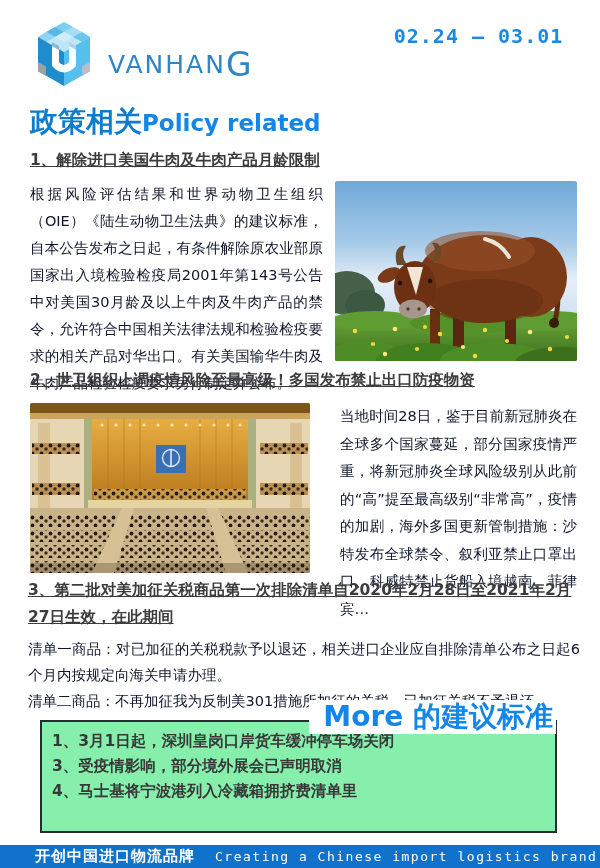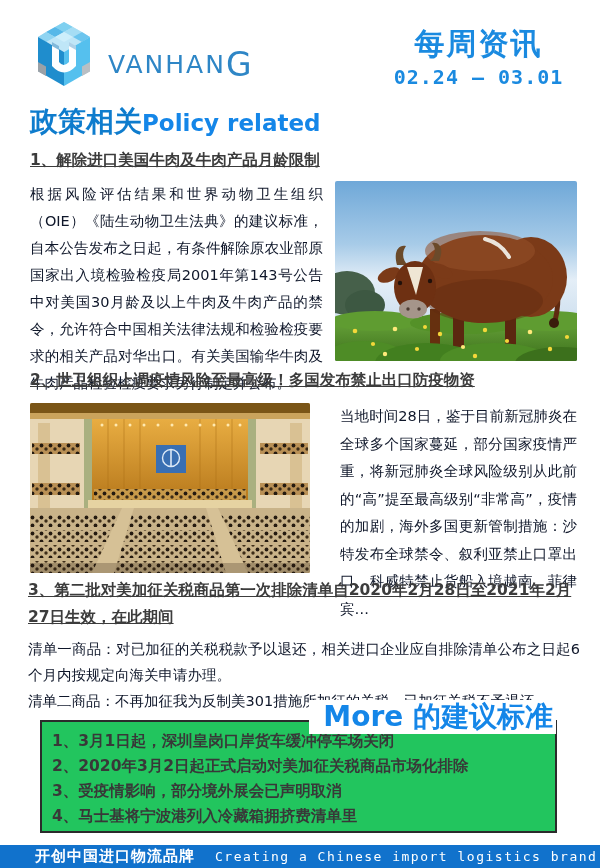--- a/index.html
+++ b/index.html
@@ -42,21 +42,21 @@
 
   .a3 { top:577px; left:28px; width:552px; }
   .a3 .art-title { line-height:27px; margin-bottom:5px; }
   .a3 .art-body div { line-height:26px; }
 
   
   .more-label { position:absolute; top:700px; right:44px; z-index:3;
     background:#ffffff; padding:0 3px 0 14px;
     color:#1486e8; font-weight:bold; font-size:28px; line-height:34px; cursor:pointer; }
   .more-box { position:absolute; left:40px; top:720px; width:517px; height:113px;
-    border:2px solid #2b2b2b; background:#22c55e; padding:7px 8px 0 10px; }
+    border:2px solid #2b2b2b; background:#86efac; padding:7px 8px 0 10px; }
   .more-box .item { font-size:15.5px; color:#383838; font-weight:bold; line-height:25px; }
 
   
   .footer { position:absolute; left:0; bottom:0; width:600px; height:23px;
     background:#1172cc; color:#ffffff; display:flex; align-items:center;
     padding-left:35px; }
   .footer .f-zh { font-size:15px; font-weight:bold; letter-spacing:1px; }
   .footer .f-en { font-size:13px; margin-left:20px; letter-spacing:1.5px;
     font-family:"DejaVu Sans Mono","Liberation Mono",monospace; }
 </style>
@@ -83,21 +83,20 @@
     <polygon points="54,50.5 62,46 62,55.5 54,60" fill="#b9bfc4"></polygon>
 
     <path d="M24,26 L31,30 L31,46 Q35.5,52 41,46 L41,26 L48,30 L48,50 Q36,63 24,50 Z" fill="#fdfeff"></path>
     <path d="M24,26 L31,30 L31,34 L24,30 Z" fill="#1b7fbe" opacity="0.55"></path>
     <path d="M41,26 L48,30 L48,34 L41,30 Z" fill="#1b7fbe" opacity="0.35"></path>
   </svg>
   <div class="logo-text"><span>VANHAN</span><span class="big-g">G</span></div>
 </div>
 
 <div class="hdr-right">
-  <div class="zh">每周资讯</div>
   <div class="date">02.24 — 03.01</div>
 </div>
 
 <div class="sec">
   <span class="zh">政策相关</span><span class="en">Policy related</span>
 </div>
 
 <div class="art a1">
   <div class="art-title">1、解除进口美国牛肉及牛肉产品月龄限制</div>
   <div class="row">
@@ -252,21 +251,20 @@
   <div class="art-title">3、第二批对美加征关税商品第一次排除清单自2020年2月28日至2021年2月27日生效，在此期间</div>
   <div class="art-body">
     <div>清单一商品：对已加征的关税税款予以退还，相关进口企业应自排除清单公布之日起6个月内按规定向海关申请办理。</div>
     <div>清单二商品：不再加征我为反制美301措施所加征的关税，已加征关税不予退还。</div>
   </div>
 </div>
 
 <div class="more-label">More 的建议标准</div>
 <div class="more-box">
   <div class="item">1、3月1日起，深圳皇岗口岸货车缓冲停车场关闭</div>
-  <div class="item">2、2020年3月2日起正式启动对美加征关税商品市场化排除</div>
   <div class="item">3、受疫情影响，部分境外展会已声明取消</div>
   <div class="item">4、马士基将宁波港列入冷藏箱拥挤费清单里</div>
 </div>
 
 <div class="footer">
   <span class="f-zh">开创中国进口物流品牌</span>
   <span class="f-en">Creating a Chinese import logistics brand</span>
 </div>
 
 </body></html>

